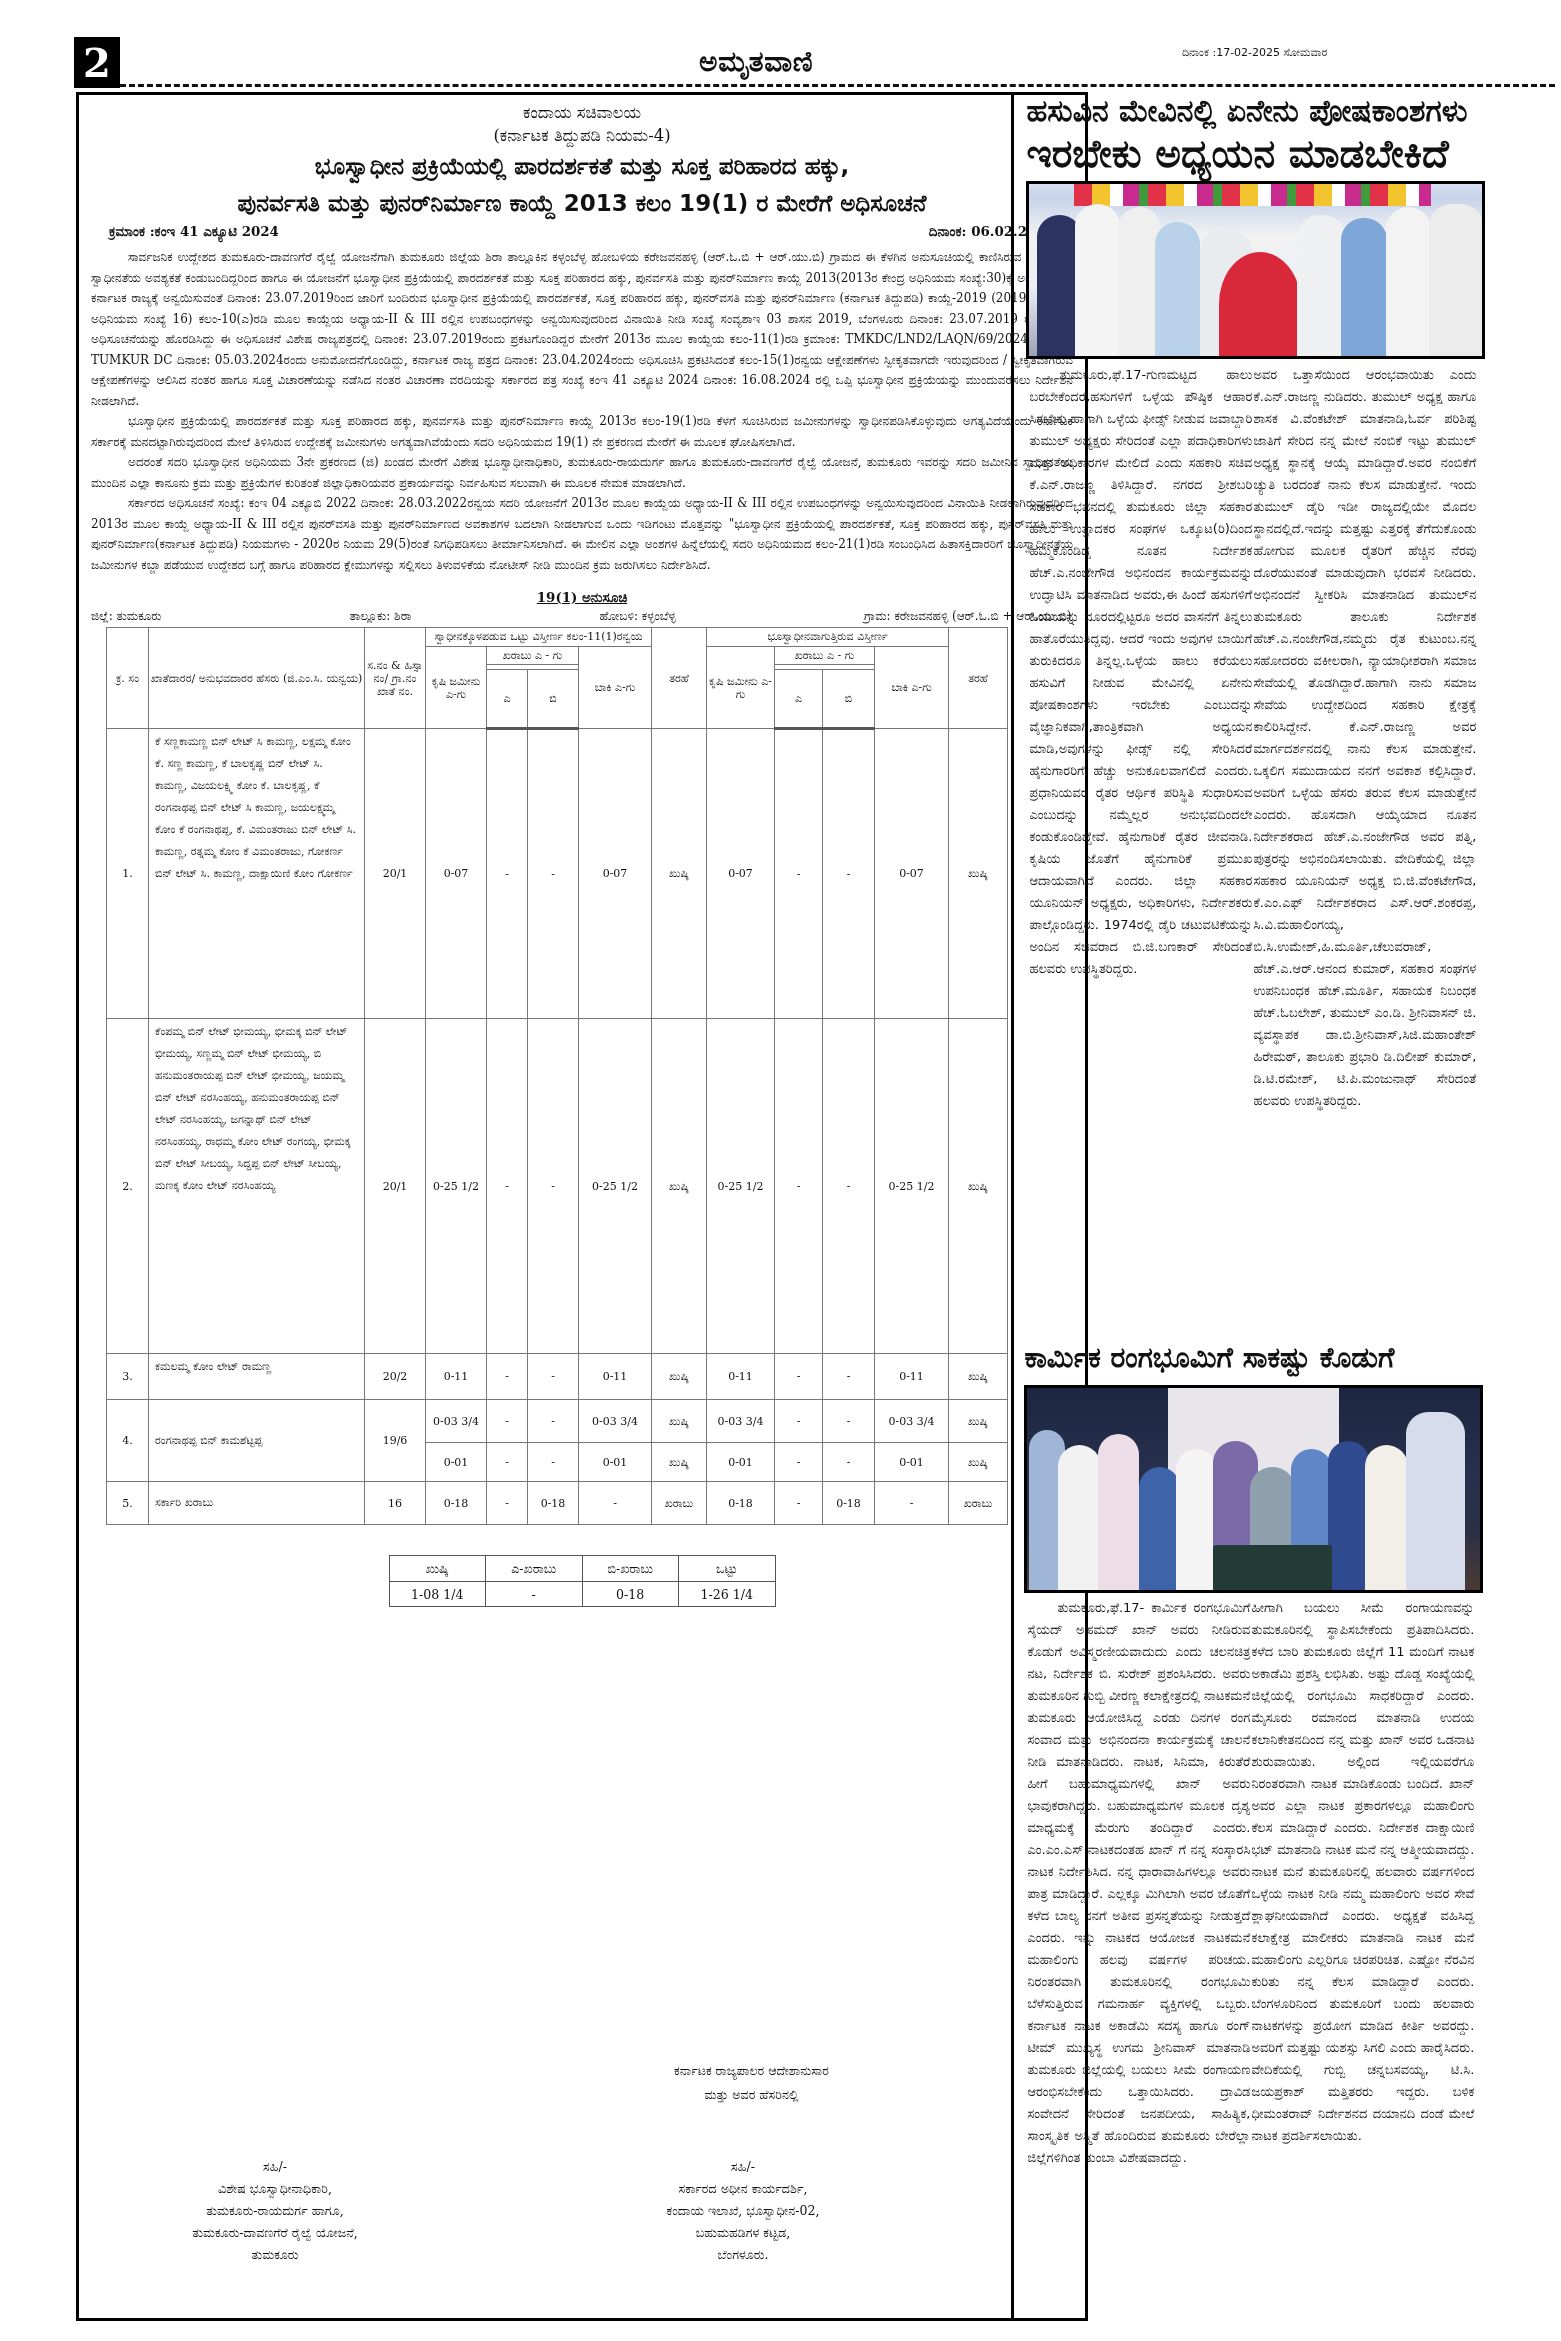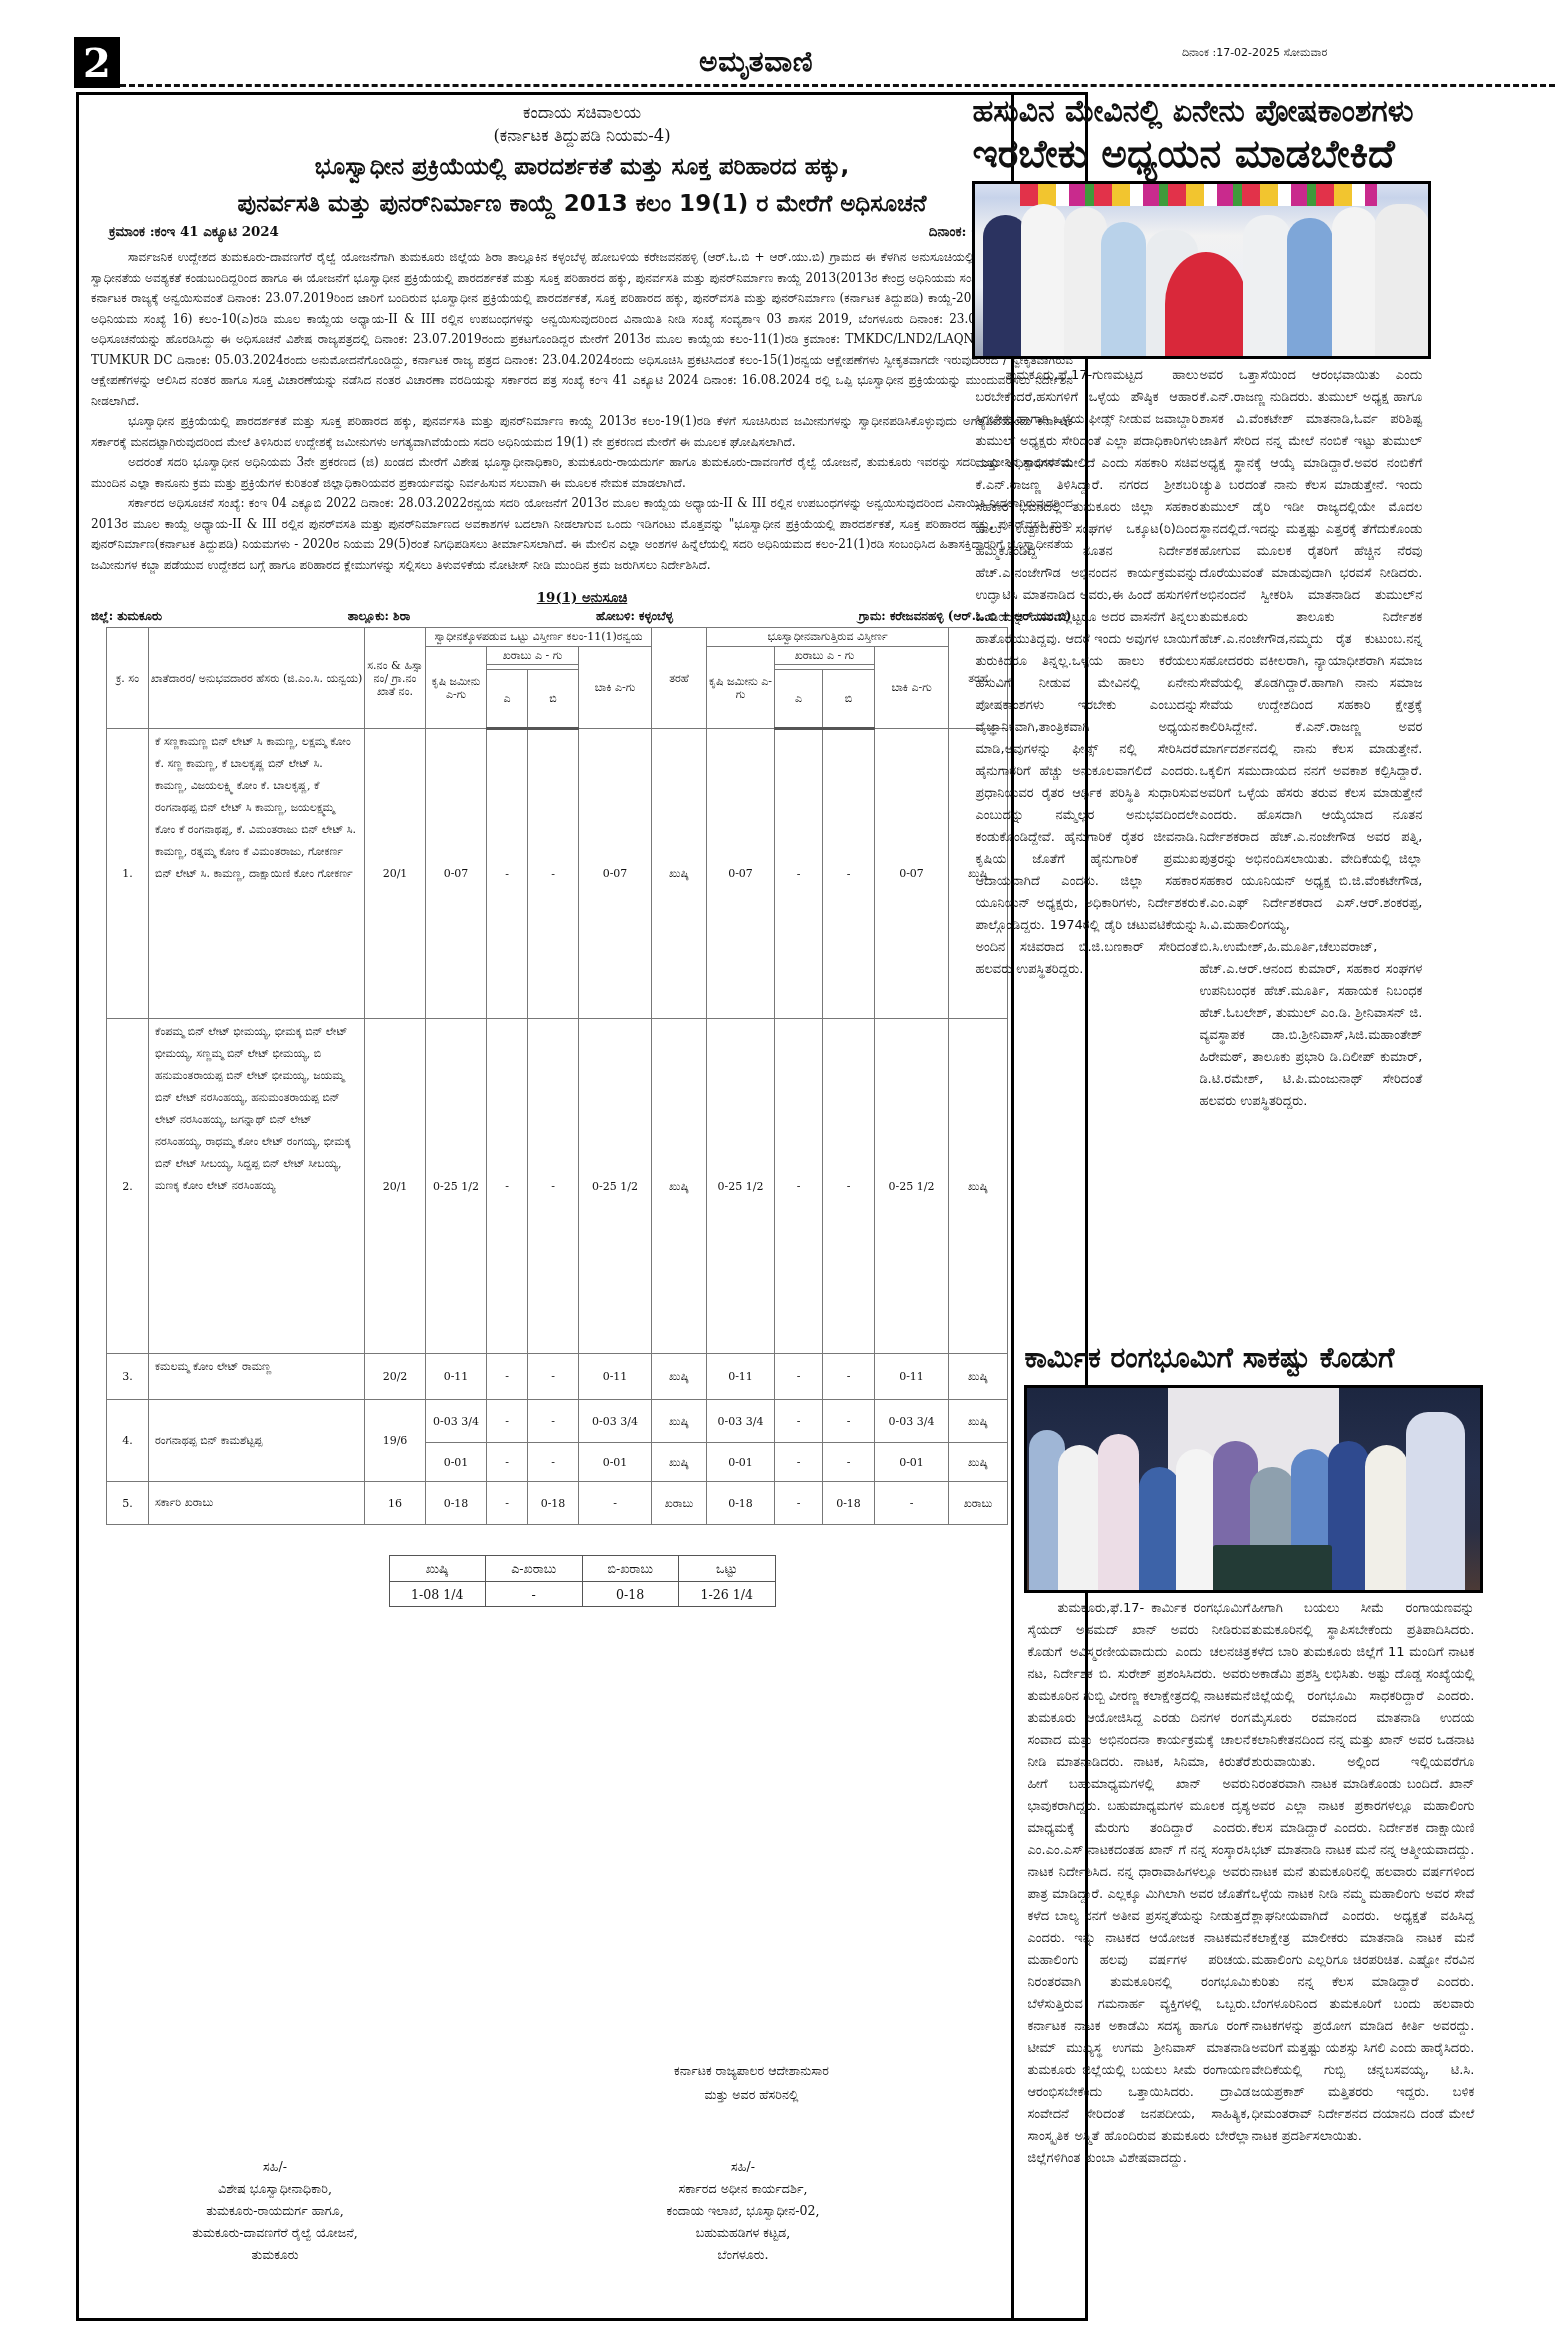--- a/index.html
+++ b/index.html
@@ -17,38 +17,38 @@
   .notice { position: absolute; left: 76px; top: 92px; width: 1012px; height: 2229px; border: 3.7px solid #000; padding: 6px 12px; }
   .center { text-align: center; }
   .n-dept { font-size: 16.4px; margin-top: 1.5px; }
   .n-form { font-size: 18px; margin-top: 4.5px; }
   .n-rule { font-size: 16.4px; margin-top: 4.5px; }
   .n-title { font-family: "DejaVu Sans", sans-serif; font-weight: bold; font-size: 23px; line-height: 33px; margin-top: 4.5px; }
   .n-refline { display: flex; justify-content: space-between; font-size: 13.4px; font-weight: bold; padding: 3px 18px 0 18px; }
   .n-body { font-family: "DejaVu Serif", serif; font-size: 12px; line-height: 20.5px; text-align: justify; margin-top: 7.4px; }
   .n-body p { text-indent: 37px; }
   .sched-title { text-align: center; font-size: 13.4px; font-weight: bold; margin-top: 13.4px; text-decoration: underline; }
-  .sched-meta { display: flex; justify-content: space-between; font-size: 12px; font-weight: bold; margin-top: 3px; padding-right: 1.5px; align-items: center; }
+  .sched-meta { display: flex; justify-content: space-between; font-size: 12px; font-weight: normal; margin-top: 3px; padding-right: 1.5px; align-items: center; }
 
   table.sched { border-collapse: collapse; width: 900px; margin-left: 15px; margin-top: 4.5px; font-size: 11px; table-layout: fixed; }
   table.sched td, table.sched th { border: 1.5px solid #777; text-align: center; vertical-align: middle; font-weight: normal; padding: 2.2px 1.5px; }
   table.sched td.name { text-align: left; padding: 1.5px 6px; line-height: 22px; vertical-align: top; }
   table.sched tr.hdr-bottom td, table.sched tr.hdr-bottom th { border-bottom: 3px solid #555; }
 
   .summary-title { text-align: right; font-size: 12.6px; font-weight: bold; margin-top: 11px; text-decoration: underline; }
   table.summary { border-collapse: collapse; width: 387px; margin: 3px auto 0 auto; font-size: 12.6px; }
   table.summary td { border: 1.5px solid #555; text-align: center; padding: 4.5px 3px; width: 25%; }
 
   .authority { position: absolute; left: 610px; top: 2059px; width: 283px; text-align: center; font-size: 12.6px; line-height: 24px; }
   .sig { position: absolute; width: 312px; text-align: center; font-size: 12.6px; line-height: 22px; }
   .sig-left { left: 119px; top: 2156px; }
   .sig-right { left: 587px; top: 2156px; }
 
   
-  .right { position: absolute; left: 965px; top: 92px; width: 537px; }
+  .right { position: absolute; left: 1019px; top: 92px; width: 537px; }
   .r-vline { position: absolute; left: 1011px; top: 92px; width: 3px; height: 2229px; background: #000; }
   .headline { font-family: "DejaVu Sans", sans-serif; font-weight: bold; text-align: left; }
   .h1a { font-size: 30px; line-height: 37px; padding-left: 7.4px; }
   .h1b { font-size: 39px; line-height: 49px; padding-left: 7.4px; }
   .photo { border: 3px solid #000; position: relative; overflow: hidden; margin-left: 7.4px; }
   .photo1 { width: 459px; height: 178px; margin-top: 3px;
     background: linear-gradient(180deg, #d8e0f0 0%, #c7d3ea 8%, #f2f2f2 30%, #eceff5 60%, #9aa3b6 100%); }
   .flowers { position: absolute; left: 45px; top: 0; width: 357px; height: 22px;
     background: repeating-linear-gradient(90deg, #e2324a 0 18px, #f2c52f 18px 36px, #ffffff 36px 49px, #c92a8d 49px 65px, #3f9b3b 65px 74px); }
   .person { position: absolute; bottom: 0; border-radius: 22px 22px 0 0; }

